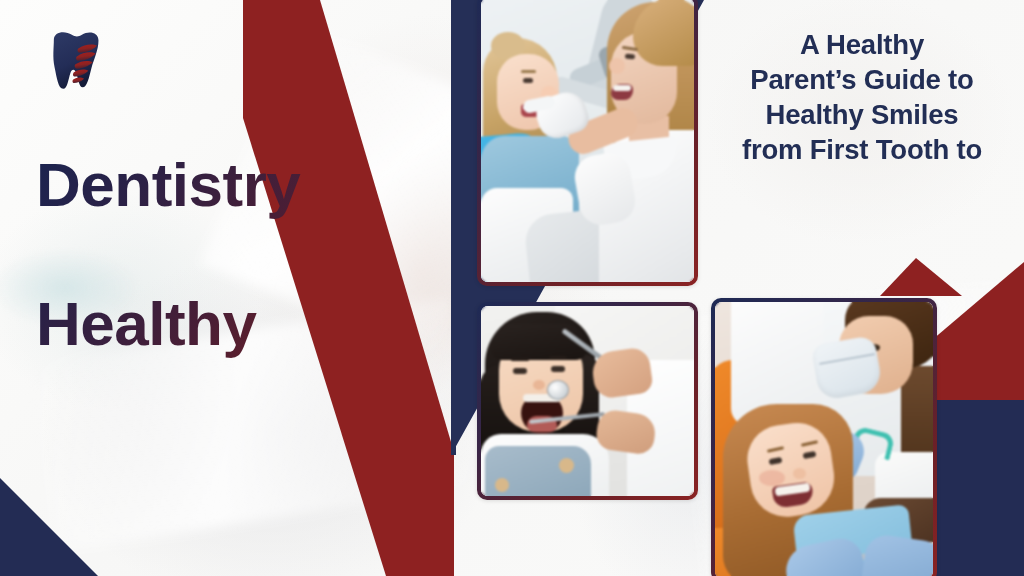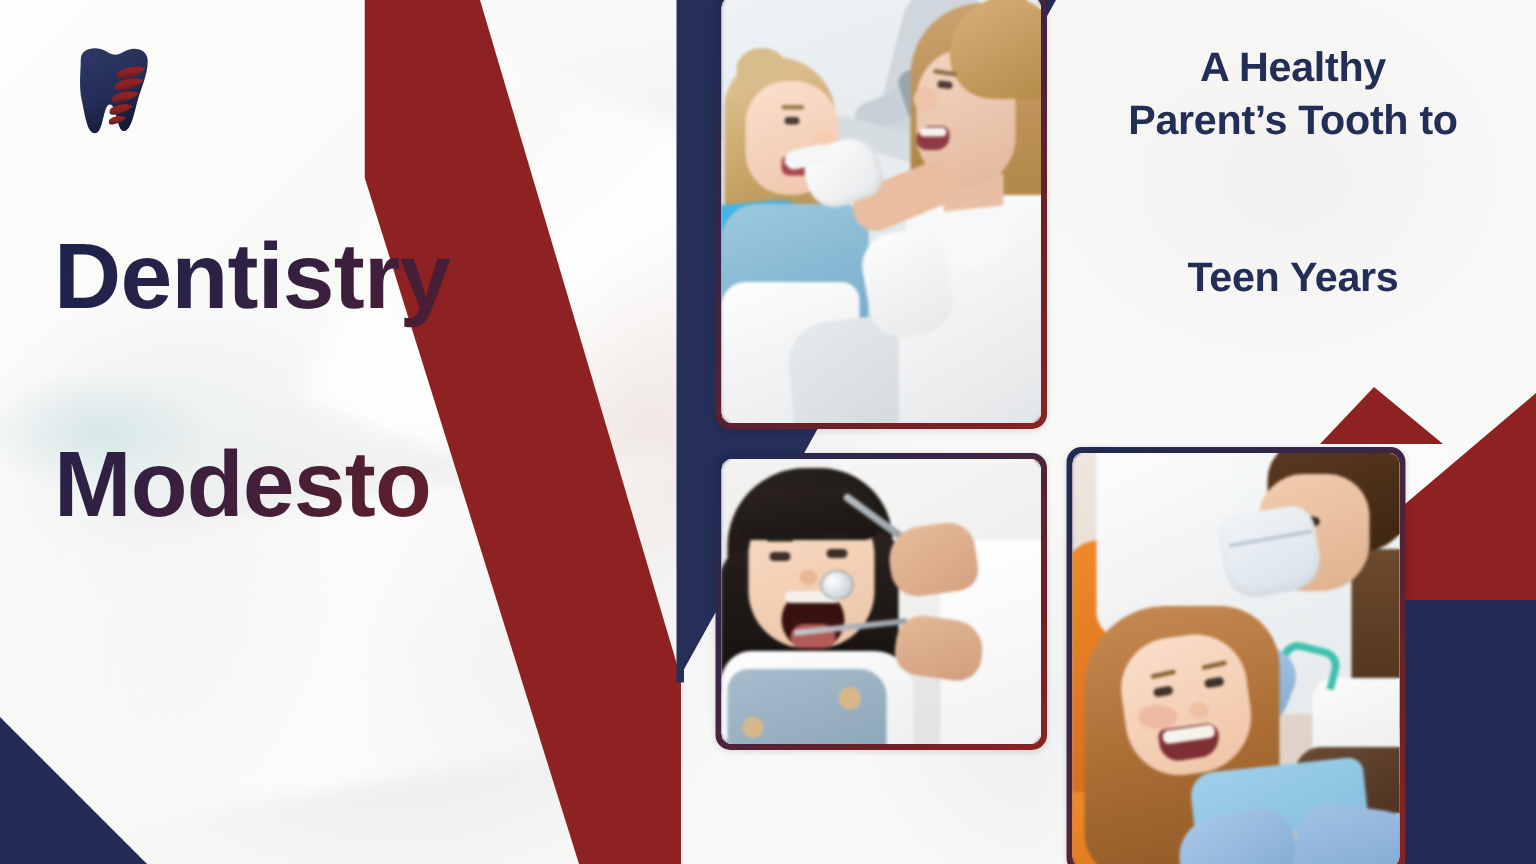--- a/index.html
+++ b/index.html
@@ -295,29 +295,28 @@
       <path d="M54 45 C62 39, 74 38, 80 41 C74 48, 64 51, 56 51 C53 51, 52 47, 54 45 Z" fill="url(#gRed)"></path>
       <path d="M52 56 C59 51, 70 50, 76 53 C70 59, 61 62, 54 62 C51 62, 50 58, 52 56 Z" fill="url(#gRed)"></path>
       <path d="M50 67 C56 63, 65 62, 70 65 C65 70, 57 73, 51 73 C48 73, 48 69, 50 67 Z" fill="url(#gRed)"></path>
       <path d="M49 77 C53 74, 60 73, 64 76 C60 80, 54 82, 50 82 C48 82, 47 79, 49 77 Z" fill="url(#gRed)"></path>
     </svg>
   </div>
 
   <h1 class="headline">
     <span>Dentistry</span><br>
     <br>
-    <span>Modesto</span>
+    <span>Healthy</span>
   </h1>
 
   <h2 class="subtitle">
     <span>A Healthy</span><br>
-    <span>Parent’s Tooth to</span><br>
-    <br>
-    <br>
-    <span>Teen Years</span>
+    <span>Parent’s Guide to</span><br>
+    <span>Healthy Smiles</span><br>
+    <span>from First Tooth to</span><br>
   </h2>
 
   <div class="photo" id="photo-1">
     <div class="inner">
       <div class="scene">
         <div class="sh p1-bg"></div>
         <div class="sh p1-wall"></div>
         <div class="sh p1-equip"></div>
         <div class="sh p1-arm"></div>
         <div class="sh p1-arm2"></div>

